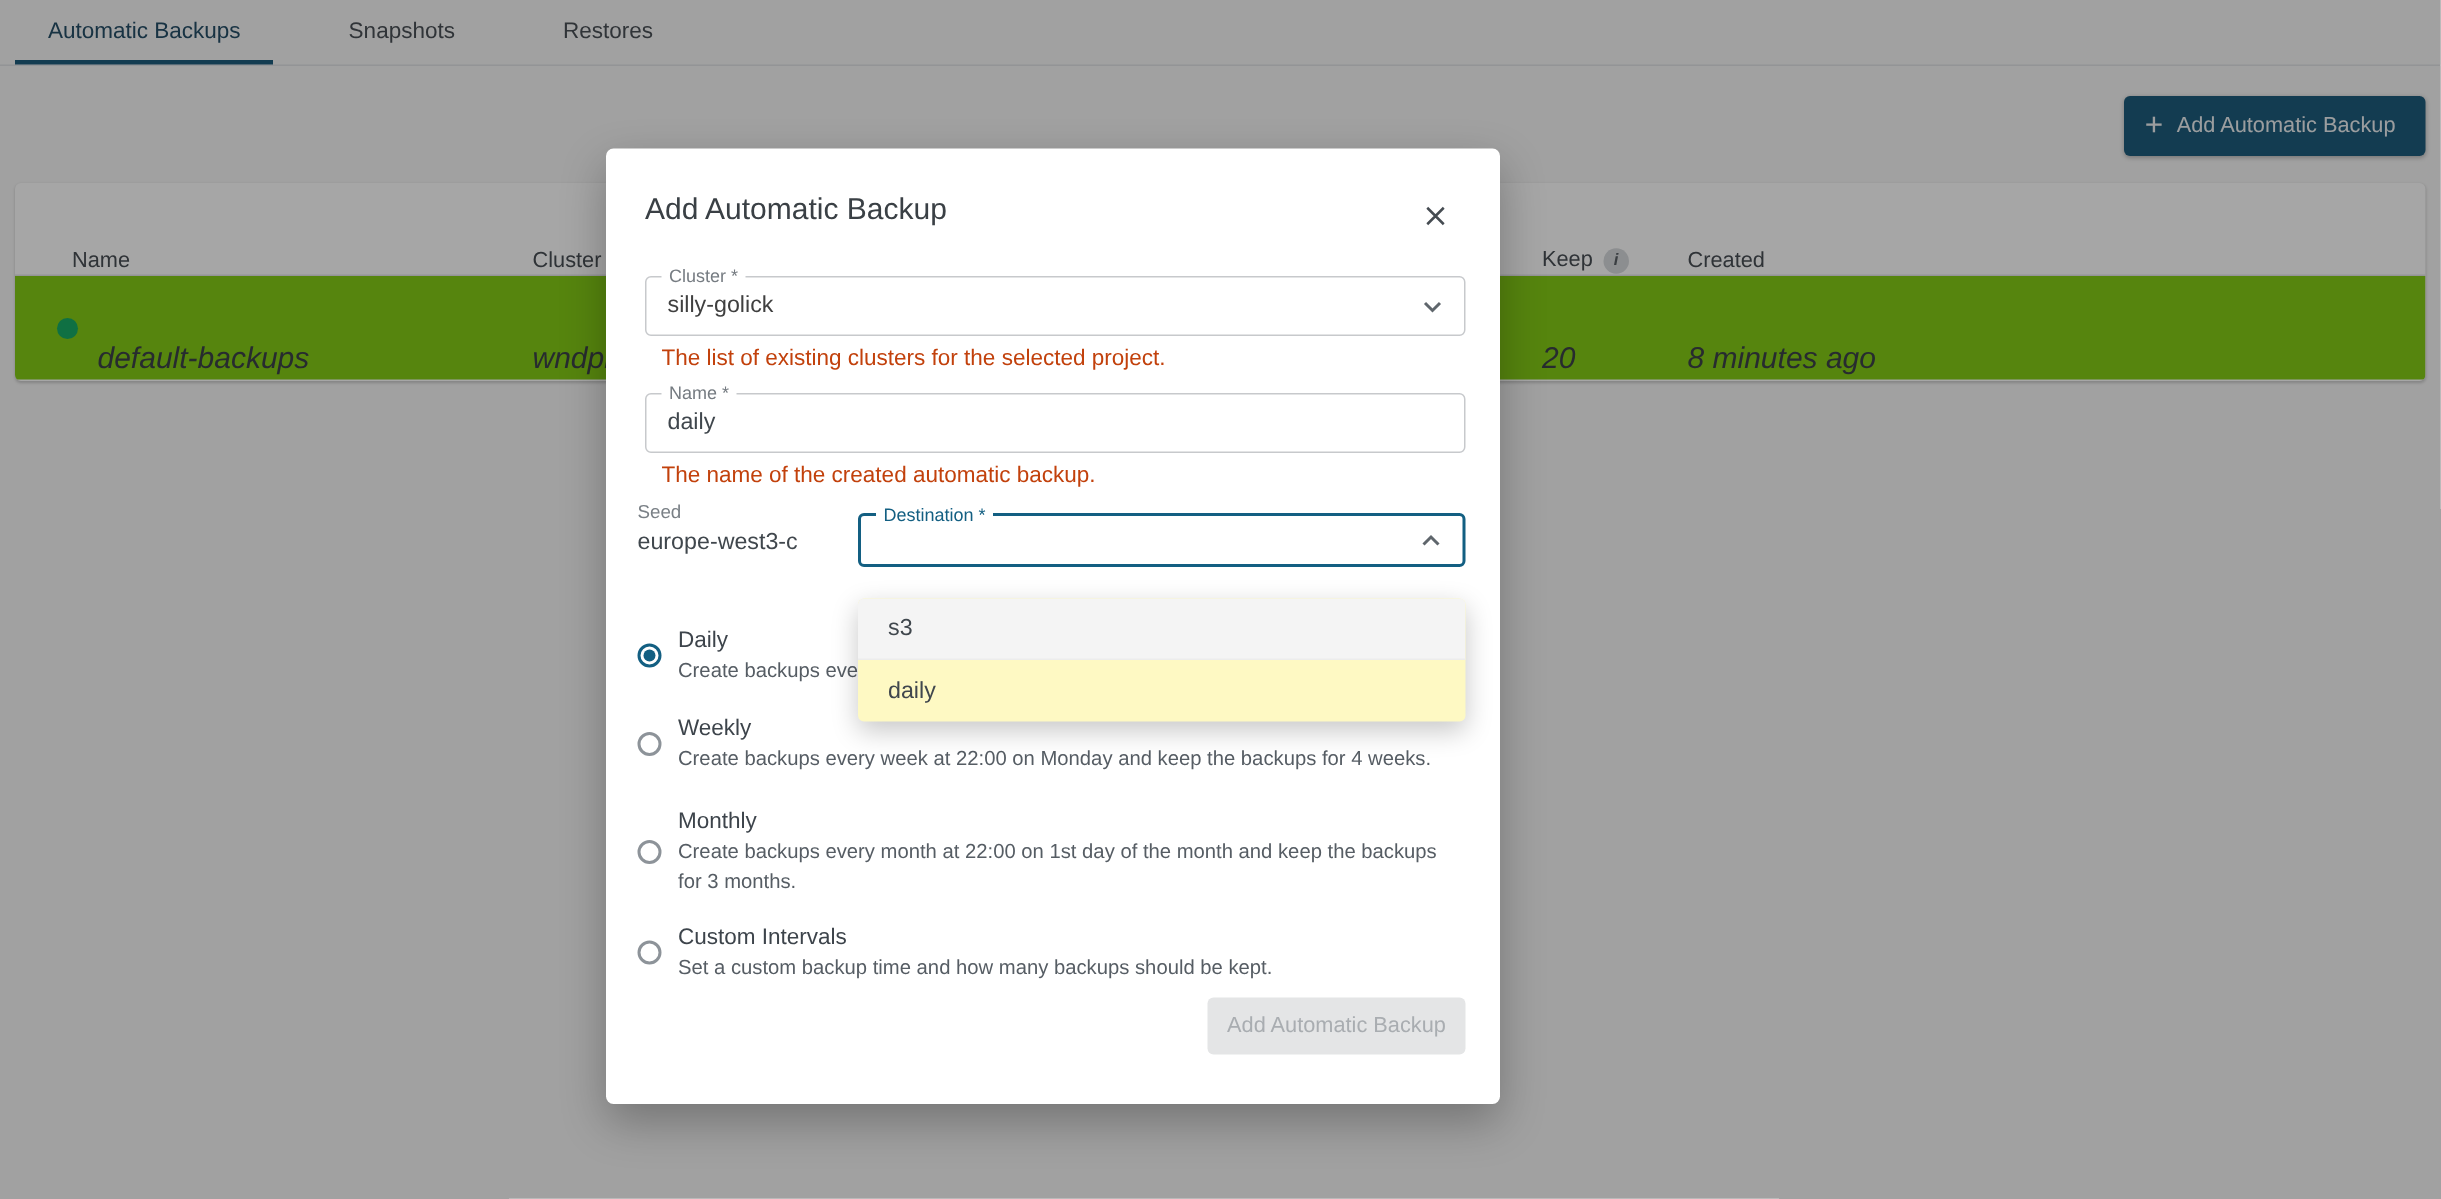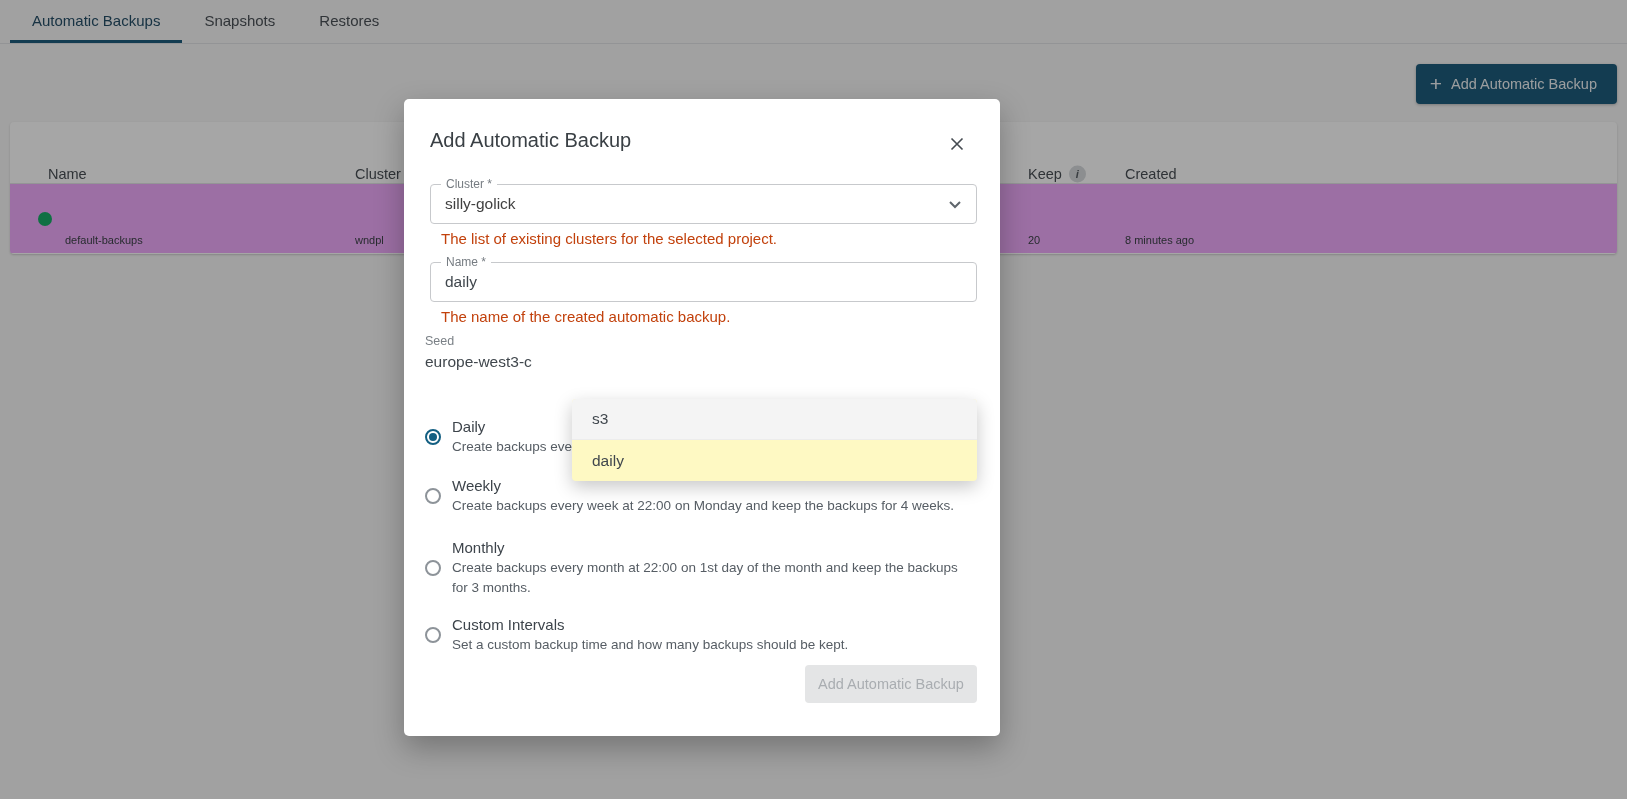--- a/index.html
+++ b/index.html
@@ -2,31 +2,31 @@
 <html><head>
 <meta charset="utf-8">
 <style>
   * { margin:0; padding:0; box-sizing:border-box; }
   html,body { width:1627px; height:799px; overflow:hidden; }
   body { font-family:"Liberation Sans", sans-serif; background:#f7f7f7; position:relative; color:#3d444b; }
 
   
   .app { position:absolute; inset:0; z-index:1; }
 
-  .tabbar { position:absolute; top:0; left:0; width:100%; height:44px; border-bottom:1px solid #e2e4e6; display:flex; align-items:stretch; padding-left:10px; }
+  .tabbar { position:absolute; top:0; left:0; width:100%; height:44px; border-bottom:1px solid #e2e4e6; display:flex; align-items:stretch; padding-left:10px;gap:28px; }
   .tab { display:flex; align-items:center; padding:0 22px; font-size:15px; font-weight:500; color:#4b5157; border-bottom:3px solid transparent; cursor:pointer; }
   .tab.active { color:#264f68; border-bottom-color:#1e5d7d; }
 
   .btn-primary { position:absolute; top:64px; right:10px; height:40px; padding:0 20px 0 14px; background:#1e5d7d; color:#eef2f4; border:none; border-radius:4px; font-size:14.5px; font-family:inherit; display:flex; align-items:center; gap:9px; box-shadow:0 1px 3px rgba(0,0,0,.25); cursor:pointer; }
   .btn-primary .plus { font-size:21px; font-weight:400; line-height:1; margin-top:-2px; }
 
   .card { position:absolute; left:10px; top:122px; width:1607px; height:132px; background:#fff; border-radius:4px; box-shadow:0 1px 2px rgba(0,0,0,.18); overflow:hidden; }
   .thead { position:relative; height:62px; border-bottom:1px solid #e3e5e7; font-size:14.5px; color:#494f55; }
   .thead .cell, .trow .cell { position:absolute; top:50%; transform:translateY(-50%); white-space:nowrap;margin-top:21px; }
-  .trow { position:relative; height:69px; background:#f0abfc; font-size:11px; color:#3d4349; }
+  .trow { position:relative; height:69px; background:#84cc16; font-size:20px; color:#3d4349;font-style:italic; }
   .c-name    { left:38px; }
   .c-cluster { left:345px; }
   .c-keep    { left:1018px; display:flex; align-items:center; gap:7px; }
   .c-created { left:1115px; }
   .trow .c-name { left:55px; }
   .status-dot { position:absolute; left:28px; top:50%; transform:translateY(-50%); width:14px; height:14px; border-radius:50%; background:#17ad68; }
   .info-badge { width:17px; height:17px; border-radius:50%; background:#d7dadd; color:#596066; font-size:11px; font-weight:700; font-style:italic; display:flex; align-items:center; justify-content:center; cursor:pointer; }
 
   
   .backdrop { position:absolute; inset:0; background:rgba(0,0,0,0.35); z-index:5; }
@@ -135,20 +135,29 @@
 
   <div class="field f-name">
     <span class="flabel">Name *</span>
     <input class="name-input" type="text" value="daily" style="">
   </div>
   <div class="helper h-name">The name of the created automatic backup.</div>
 
   <div class="seed-label">Seed</div>
   <div class="seed-value">europe-west3-c</div>
 
+  <div class="field f-dest">
+    <span class="flabel">Destination *</span>
+    <span class="fvalue"></span>
+    <span class="chev">
+      <svg width="24" height="24" viewBox="0 0 24 24">
+          <path d="M7 15 l5 -5 5 5" fill="none" stroke="#5f666c" stroke-width="2"></path>
+        </svg>
+    </span>
+  </div>
 
   <div class="menu">
     <div class="menu-item hover">s3</div>
     <div class="menu-item">daily</div>
   </div>
 
   <div class="opt opt-daily">
     <span class="radio checked"></span>
     <span class="opt-text">
       <div class="opt-label">Daily</div>

